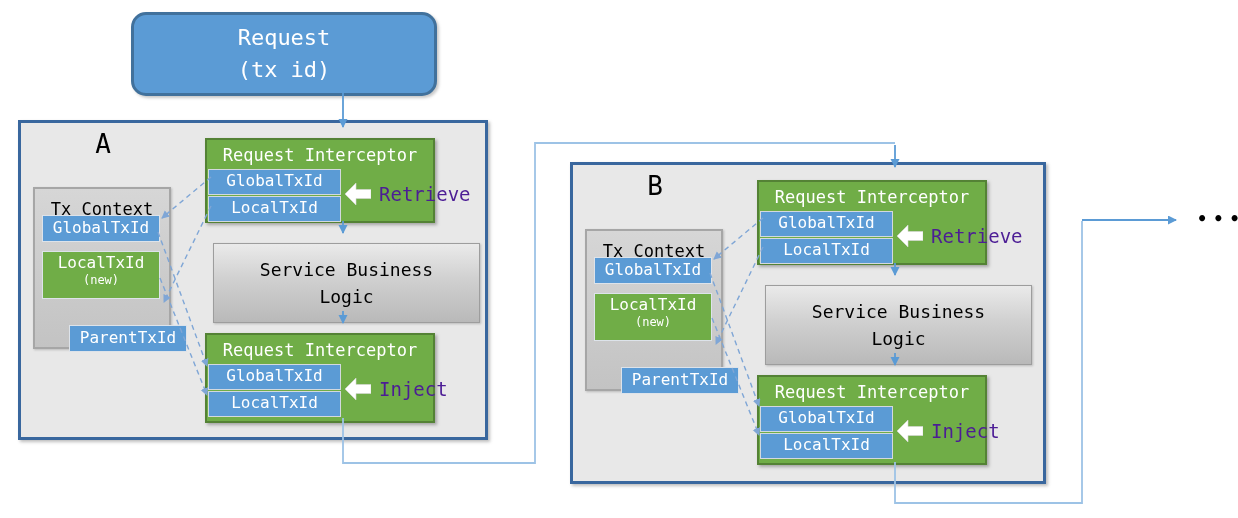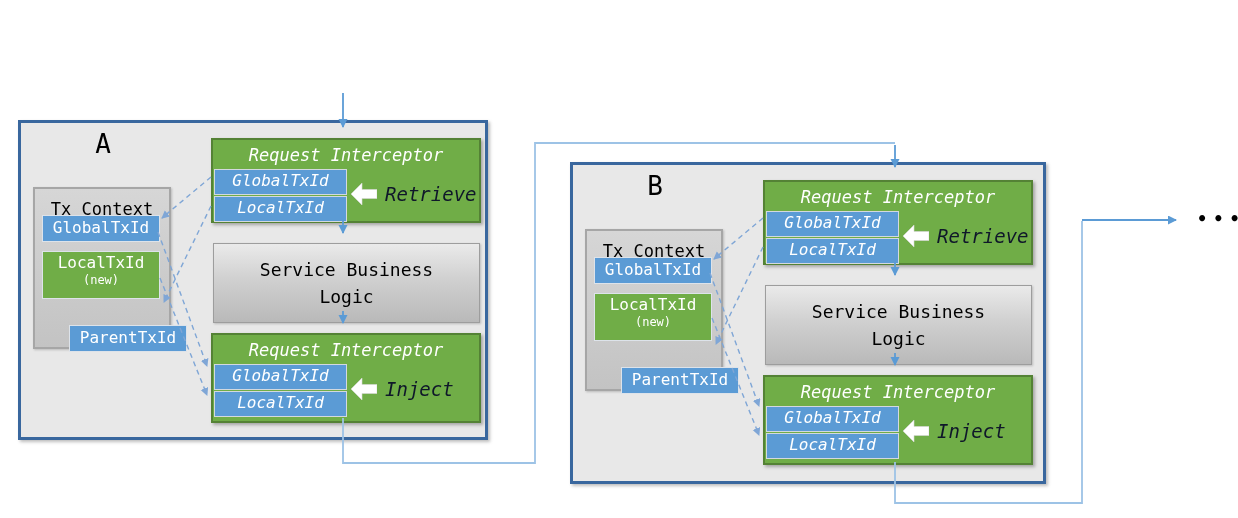--- a/index.html
+++ b/index.html
@@ -38,35 +38,35 @@
     border:1.5px solid #dde3ea;box-sizing:border-box;
   }
   .field.blue{background:#5b9bd5;}
   .field.green{background:#70ad47;}
   .field.f1{top:26px;height:27px;line-height:24px;}
   .field.f2{top:62px;height:48px;line-height:1.3;padding-top:1px;}
   .field.f3{top:136px;height:27px;line-height:24px;margin-left:27px;}
   .field .sub{display:block;font-size:12px;line-height:1.1;}
   
   .interceptor{
-    position:absolute;left:190px;width:270px;
+    position:absolute;left:184px;width:230px;
     background:#70ad47;border:2px solid #548235;
-    box-shadow:2px 2px 3px rgba(100,100,100,.5);box-sizing:border-box;font-style:italic;
+    box-shadow:2px 2px 3px rgba(100,100,100,.5);box-sizing:border-box;
   }
   .interceptor.in{top:15px;height:85px;}
   .interceptor.out{top:210px;height:90px;}
   .int-title{margin-top:5px;text-align:center;color:#fff;font-size:17px;}
   .int-stack{position:absolute;left:1px;top:29px;width:133px;}
   .int-field{
     height:24px;line-height:22px;margin-bottom:1px;background:#5b9bd5;
     border:1.5px solid #d3d9df;color:#fff;font-size:16px;text-align:center;
   }
   .action{
     position:absolute;left:138px;top:42px;display:flex;align-items:center;gap:8px;
-    color:#0f172a;font-size:19px;
+    color:#4c1d95;font-size:19px;
   }
   .block-arrow{display:block;}
   
   .sbl{
     position:absolute;left:192px;top:120px;width:267px;height:80px;
     background:linear-gradient(180deg,#eaeaea 0%,#d0d0d0 45%,#b9b9b9 100%);
     border:1.5px solid #9d9d9d;color:#000;font-size:18px;text-align:center;
     display:flex;flex-direction:column;align-items:center;justify-content:center;
     line-height:1.5;box-shadow:1px 1px 2px rgba(120,120,120,.4);box-sizing:border-box;
   }
@@ -76,20 +76,24 @@
     font-size:17px;font-weight:bold;letter-spacing:6px;
   }
   
   .overlay{position:absolute;left:0;top:0;width:1238px;height:518px;pointer-events:none;z-index:10;}
 </style>
 </head>
 <body>
 
 <div class="canvas">
 
+  <div class="request-box">
+    <div>Request</div>
+    <div>(tx id)</div>
+  </div>
 
   <div class="service-box a">
     <div class="service-name">A</div>
 
     <div class="tx-context">
       <div class="tx-title">Tx Context</div>
       <div class="field blue f1">GlobalTxId</div>
       <div class="field green f2">
         <span>LocalTxId</span>
         <span class="sub">(new)</span>

